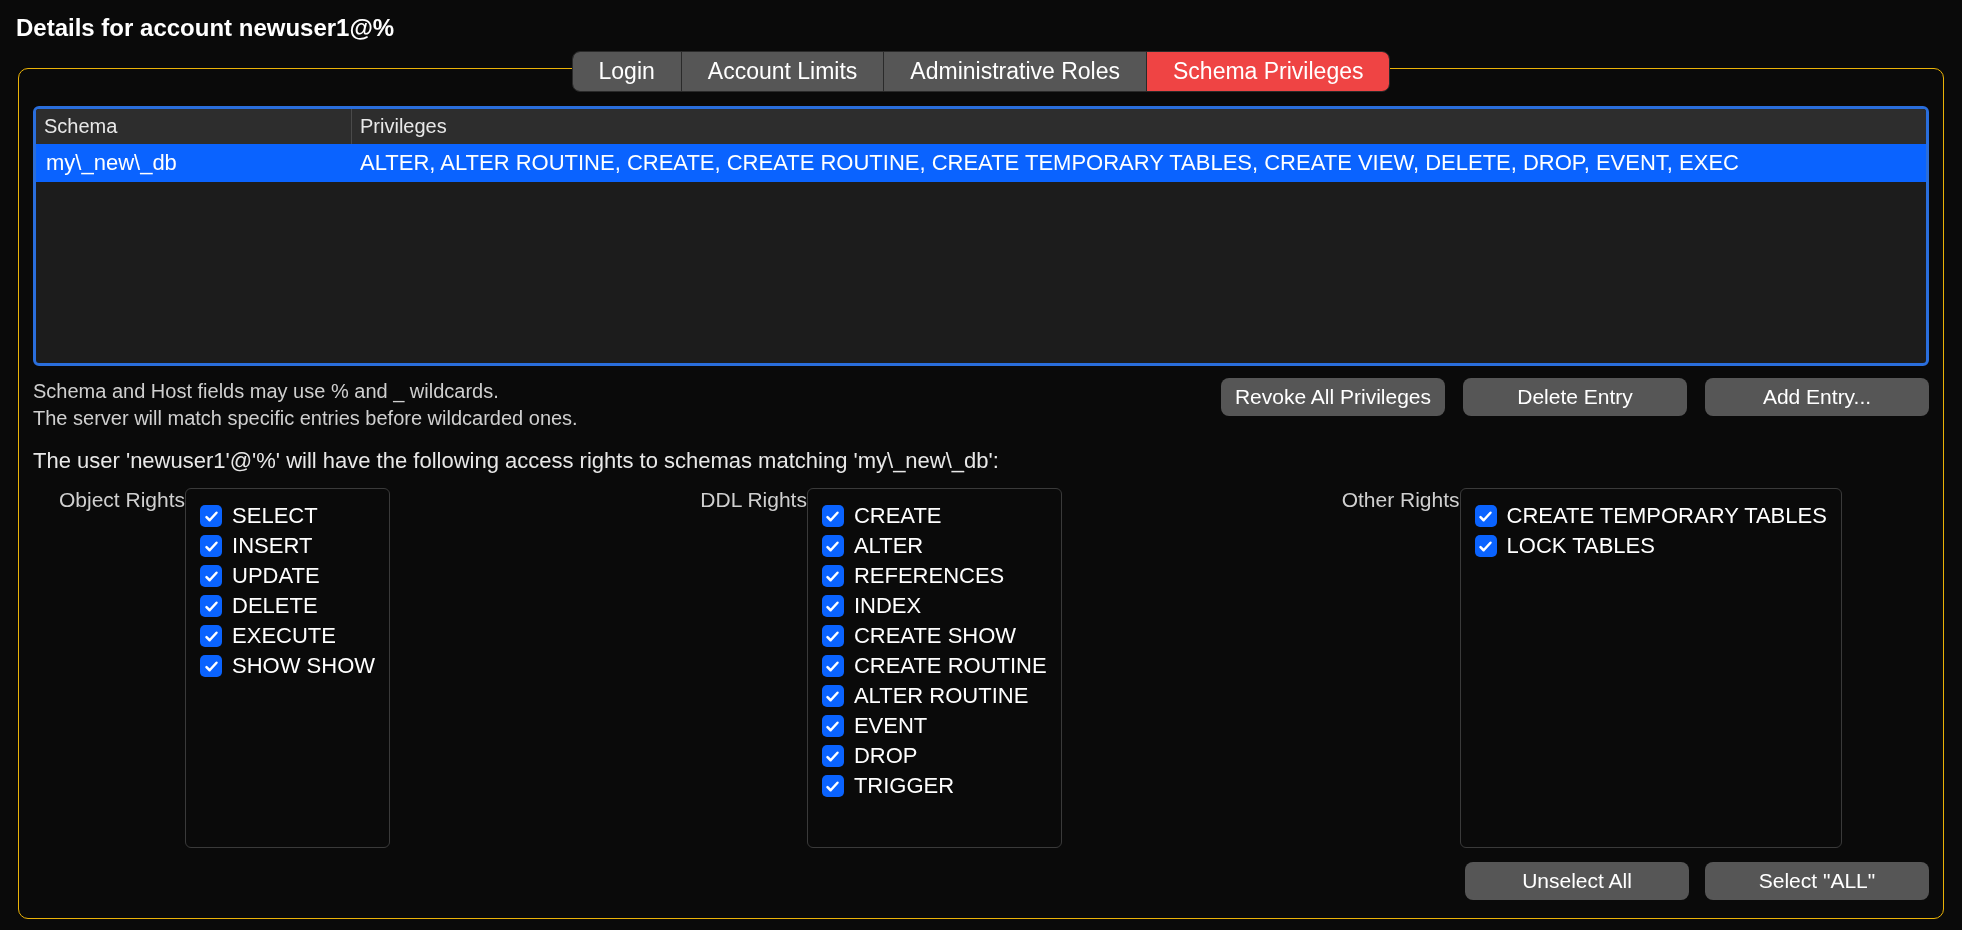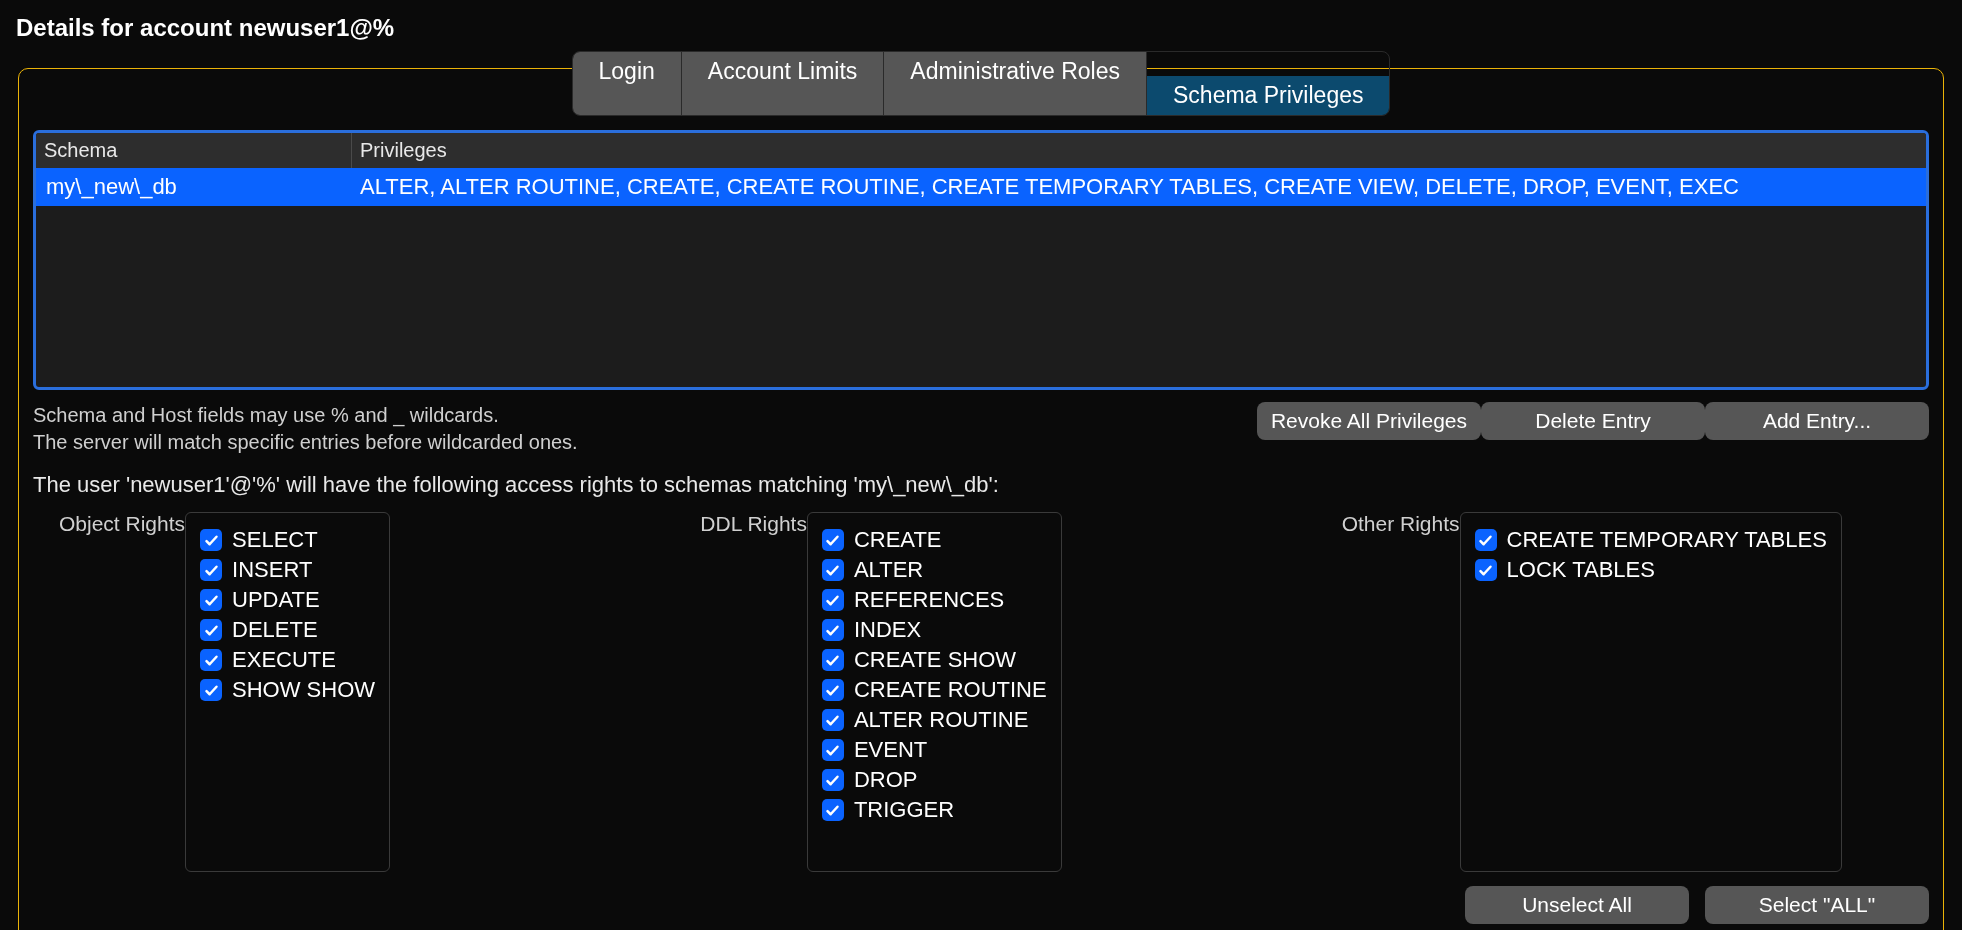--- a/index.html
+++ b/index.html
@@ -38,23 +38,22 @@
     background: #565656;
     color: #ffffff;
     padding: 6px 26px;
     font-size: 23px;
     font-weight: 400;
     cursor: pointer;
     border-right: 1px solid #2a2a2a;
   }
   .tab:last-child { border-right: none; }
   .tab.active {
-    background: #0c4a6e;
-    color: #ffffff;
-    margin-top: 24px;
+    background: #ef4444;
+    color: #ffffff;
   }
   .schema-table {
     border: 3px solid #2a6edc;
     border-radius: 6px;
     margin-top: -4px;
     background: #1c1c1c;
     height: 260px;
     overflow: hidden;
   }
   .schema-header {
@@ -96,20 +95,21 @@
     gap: 20px;
   }
   .hint {
     flex: 1;
     color: #cfcfcf;
     font-size: 20px;
     line-height: 1.35;
   }
   .btn-row {
     display: flex;
+    gap: 18px;
   }
   .btn {
     background: #565656;
     color: #ffffff;
     border: none;
     border-radius: 8px;
     padding: 7px 0;
     font-size: 21px;
     width: 224px;
     text-align: center;

